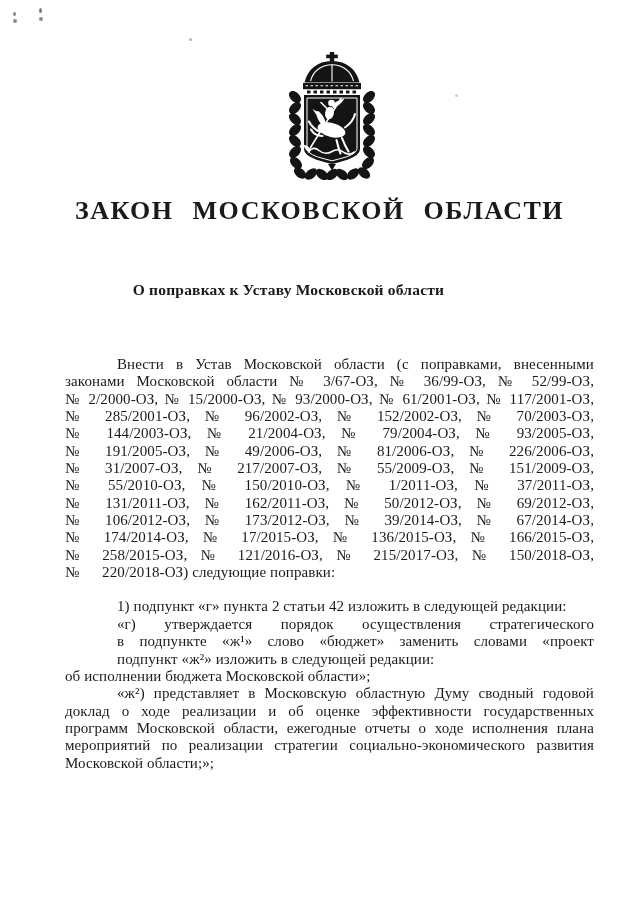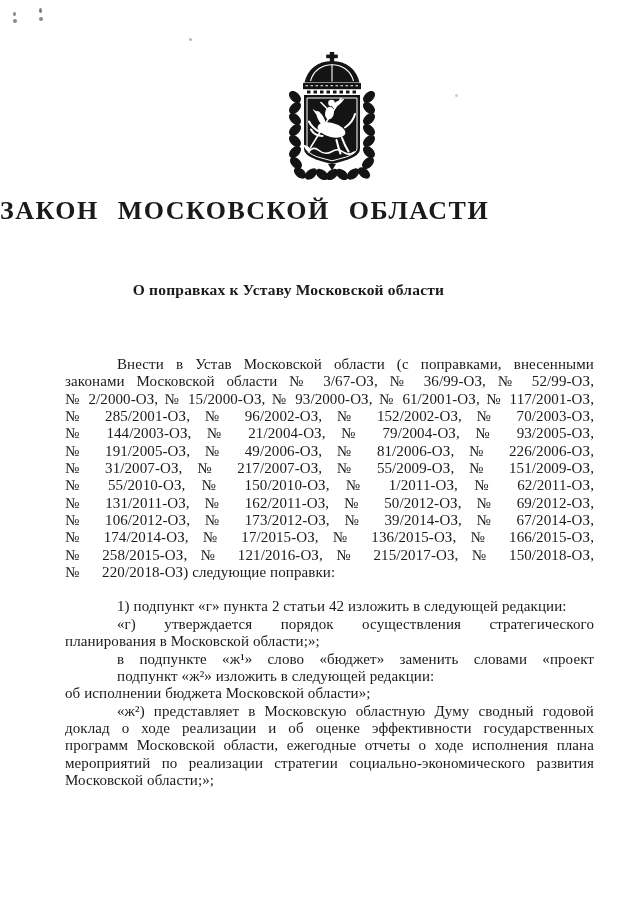--- a/index.html
+++ b/index.html
@@ -24,21 +24,21 @@
   .sp5 { left: 189px; top: 38px; width: 3px; height: 3px; opacity: .5; }
   .sp6 { left: 455px; top: 94px; width: 3px; height: 3px; opacity: .35; }
 
   .emblem {
     position: absolute; left: 284px; top: 52px;
     width: 96px; height: 128px;
   }
 
   .law-title {
     position: absolute; left: 0; top: 197px; width: 639px;
-    text-align: left;
+    text-align: center;
     font-weight: bold;
     font-size: 26px;
     line-height: 28px;
     letter-spacing: 1.5px;
     word-spacing: 11px;
     white-space: nowrap;
   }
   .law-subtitle {
     position: absolute; left: 0; top: 281px; width: 577px;
     text-align: center;
@@ -148,31 +148,30 @@
 
   <div class="textblock">
     <div class="intro">
         <div class="line indent just">Внести в Устав Московской области (с поправками, внесенными</div>
         <div class="line just">законами Московской области № 3/67-ОЗ, № 36/99-ОЗ, № 52/99-ОЗ,</div>
         <div class="line just">№ 2/2000-ОЗ, № 15/2000-ОЗ, № 93/2000-ОЗ, № 61/2001-ОЗ, № 117/2001-ОЗ,</div>
         <div class="line just">№ 285/2001-ОЗ, № 96/2002-ОЗ, № 152/2002-ОЗ, № 70/2003-ОЗ,</div>
         <div class="line just">№ 144/2003-ОЗ, № 21/2004-ОЗ, № 79/2004-ОЗ, № 93/2005-ОЗ,</div>
         <div class="line just">№ 191/2005-ОЗ, № 49/2006-ОЗ, № 81/2006-ОЗ, № 226/2006-ОЗ,</div>
         <div class="line just">№ 31/2007-ОЗ, № 217/2007-ОЗ, № 55/2009-ОЗ, № 151/2009-ОЗ,</div>
-        <div class="line just">№ 55/2010-ОЗ, № 150/2010-ОЗ, № 1/2011-ОЗ, № 62/2011-ОЗ,</div>
+        <div class="line just">№ 55/2010-ОЗ, № 150/2010-ОЗ, № 1/2011-ОЗ, № 37/2011-ОЗ,</div>
         <div class="line just">№ 131/2011-ОЗ, № 162/2011-ОЗ, № 50/2012-ОЗ, № 69/2012-ОЗ,</div>
         <div class="line just">№ 106/2012-ОЗ, № 173/2012-ОЗ, № 39/2014-ОЗ, № 67/2014-ОЗ,</div>
         <div class="line just">№ 174/2014-ОЗ, № 17/2015-ОЗ, № 136/2015-ОЗ, № 166/2015-ОЗ,</div>
         <div class="line just">№ 258/2015-ОЗ, № 121/2016-ОЗ, № 215/2017-ОЗ, № 150/2018-ОЗ,</div>
         <div class="line">№  220/2018-ОЗ) следующие поправки:</div>
       </div>
     <div class="amendments">
         <div class="line indent">1) подпункт «г» пункта 2 статьи 42 изложить в следующей редакции:</div>
         <div class="line indent just">«г) утверждается порядок осуществления стратегического</div>
-        <div class="line">планирования в Московской области;»;</div>
         <div class="line indent just">в подпункте «ж¹» слово «бюджет» заменить словами «проект</div>
         <div class="line indent">подпункт «ж²» изложить в следующей редакции:</div>
         <div class="line">об исполнении бюджета Московской области»;</div>
         <div class="line indent just">«ж²) представляет в Московскую областную Думу сводный годовой</div>
         <div class="line just">доклад о ходе реализации и об оценке эффективности государственных</div>
         <div class="line just">программ Московской области, ежегодные отчеты о ходе исполнения плана</div>
         <div class="line just">мероприятий по реализации стратегии социально-экономического развития</div>
         <div class="line">Московской области;»;</div>
       </div>
   </div>

